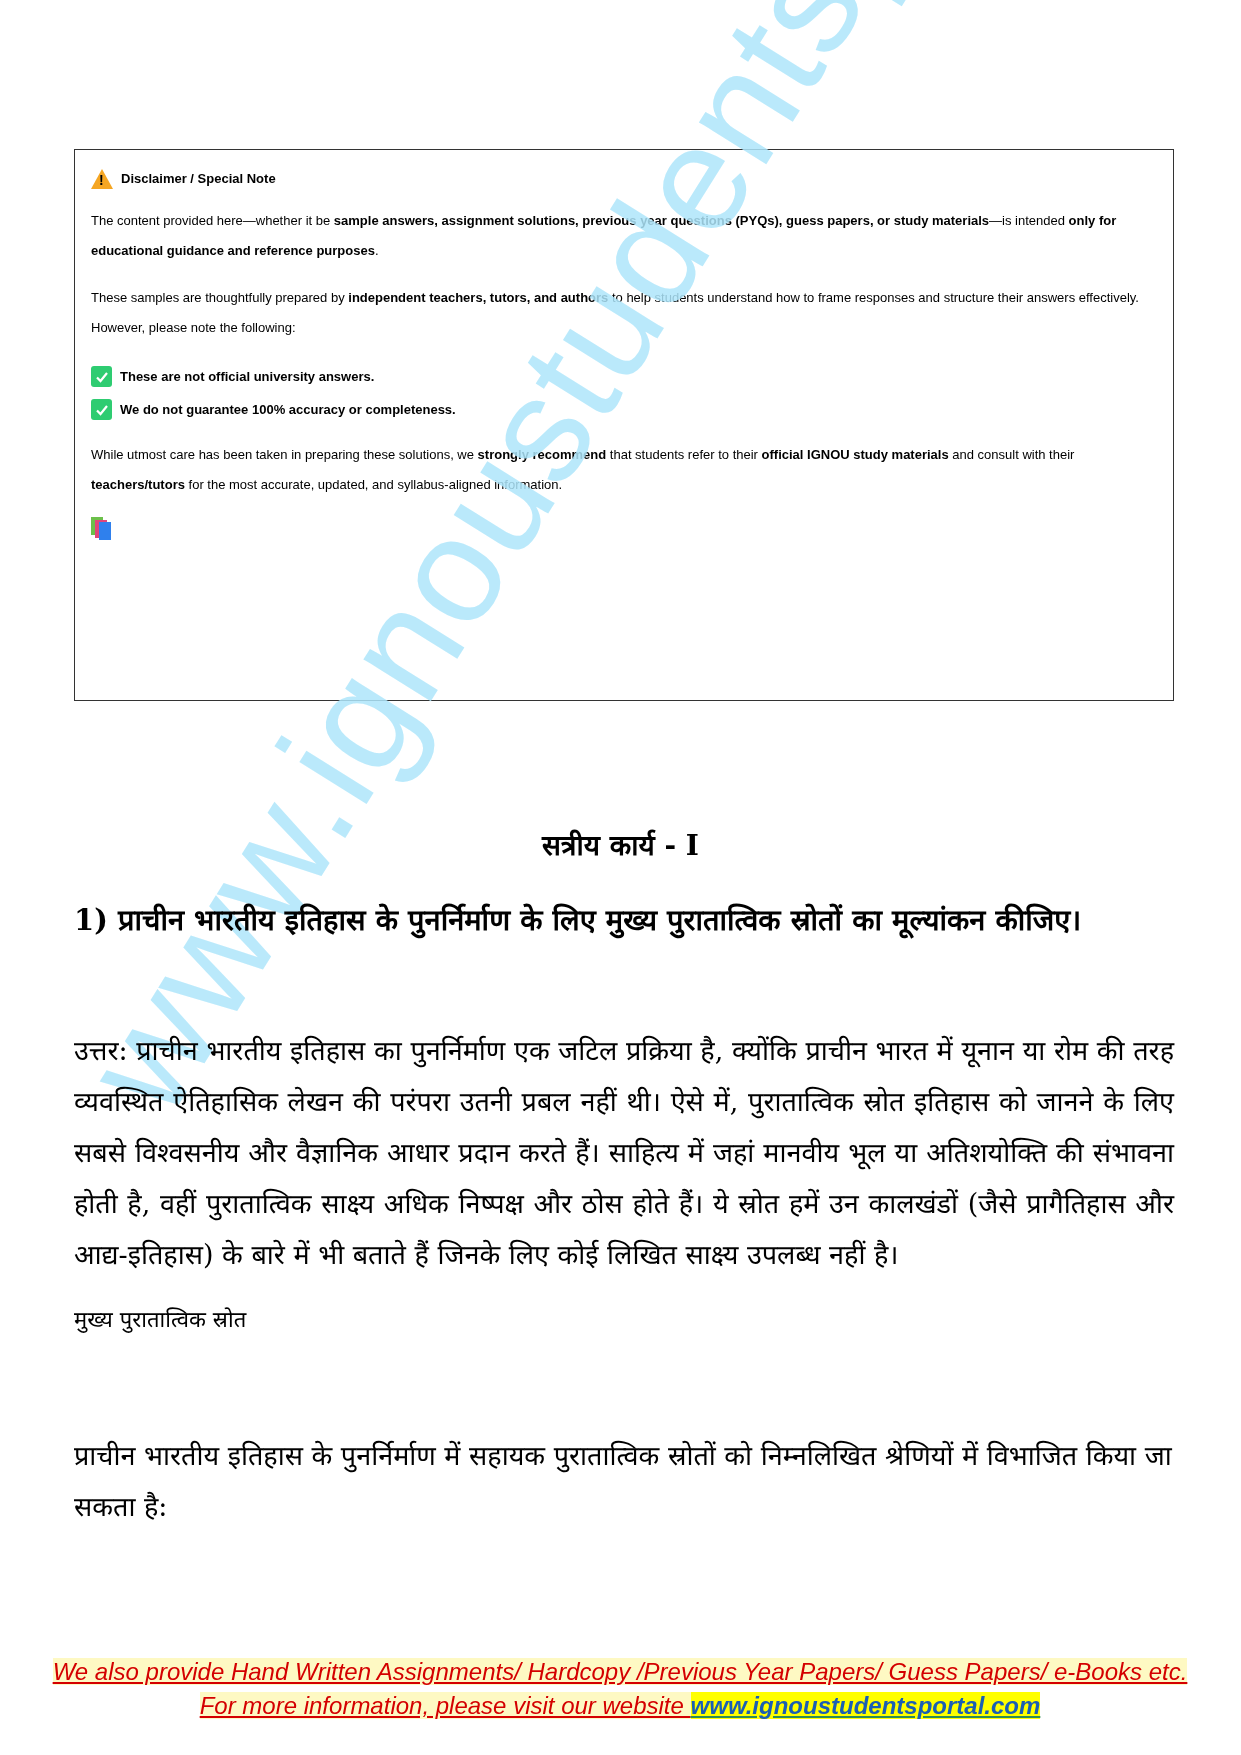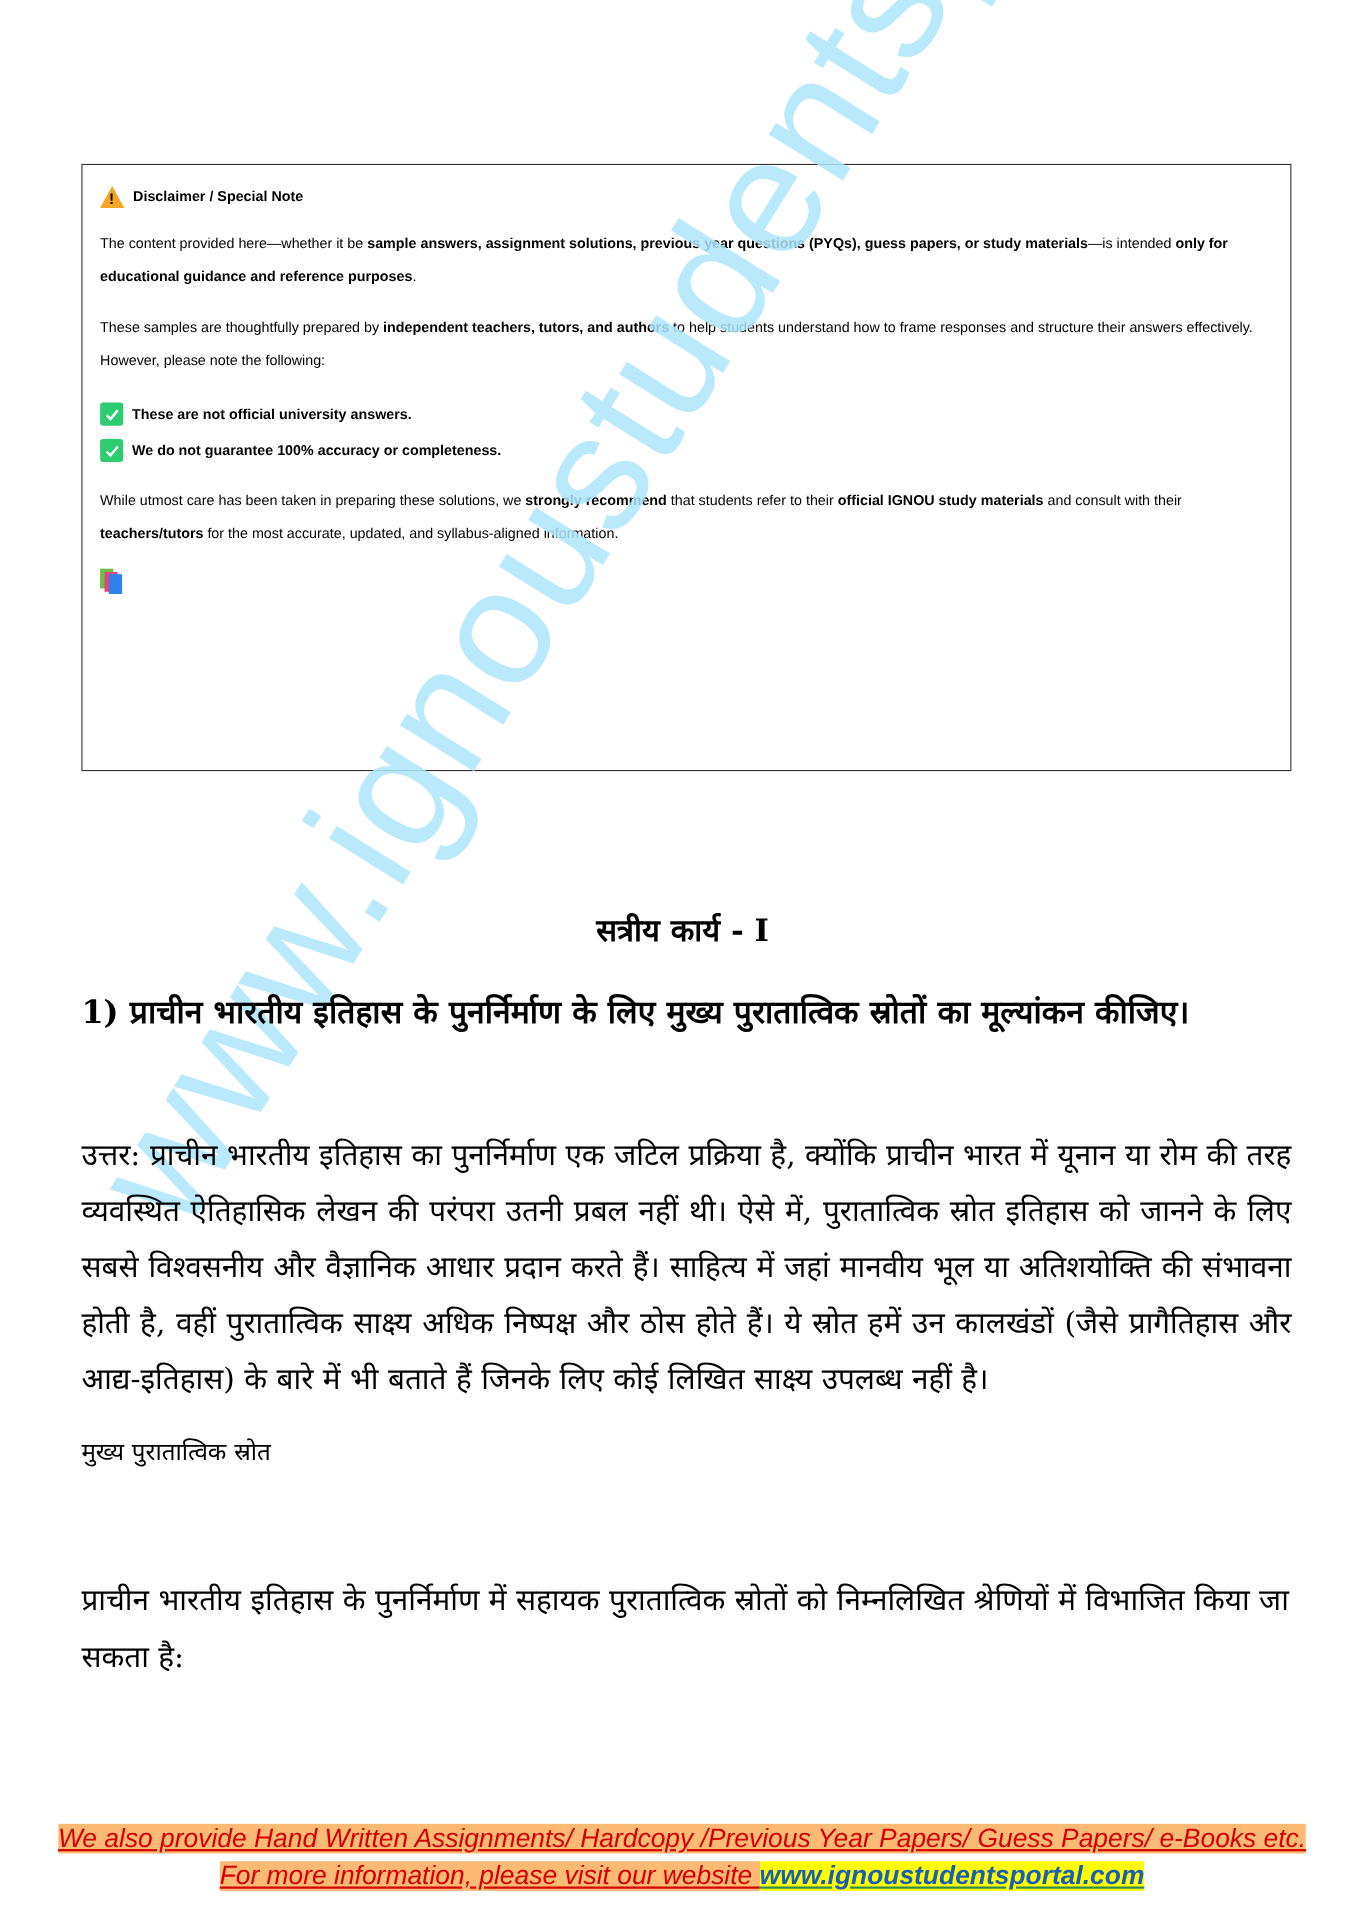--- a/index.html
+++ b/index.html
@@ -33,21 +33,21 @@
   .question { top: 896px; font-size: 29px; font-weight: bold; line-height: 48px; }
   .answer { top: 1025px; font-size: 27px; line-height: 51px; text-align: justify; }
   .answer b { font-weight: normal; }
   .subheading { top: 1303px; font-size: 22px; font-weight: normal; }
   .intro { top: 1430px; font-size: 27px; line-height: 51px; }
 
   .footer-banner {
     position: absolute; left: 50px; top: 1655px; width: 1140px; text-align: center;
     font-family: "Liberation Sans", "DejaVu Sans", sans-serif; font-style: italic; font-size: 24px; line-height: 34px; z-index: 2;
   }
-  .footer-banner .hl { background: #fdba74; color: #d40000; text-decoration: underline; text-decoration-color: #d40000; }
+  .footer-banner .hl { background: #fef9c3; color: #d40000; text-decoration: underline; text-decoration-color: #d40000; }
   .footer-banner .link { background: #ffff00; color: #1a5fb4; font-weight: bold; text-decoration: underline; text-decoration-color: #2e8b57; }
 </style>
 </head>
 <body>
 
 <div class="watermark">www.ignoustudentsportal.com</div>
 
 <div class="disclaimer-box">
   <div class="disc-title">
     <span class="warn-icon"></span>

